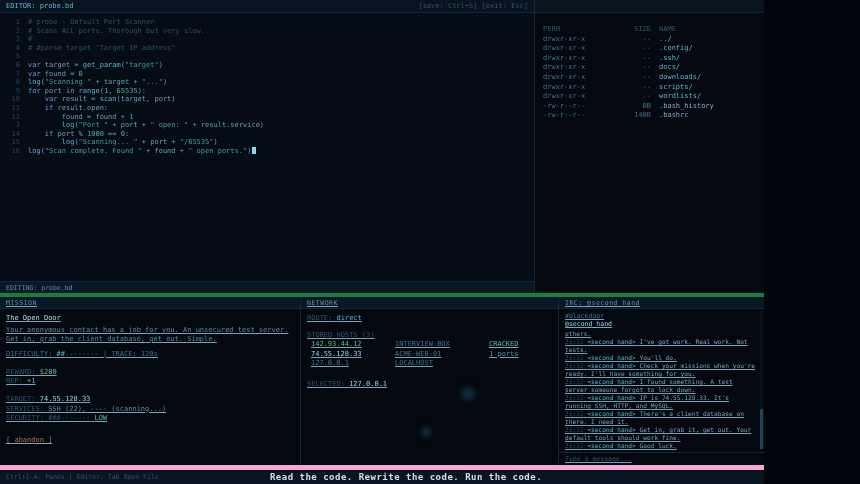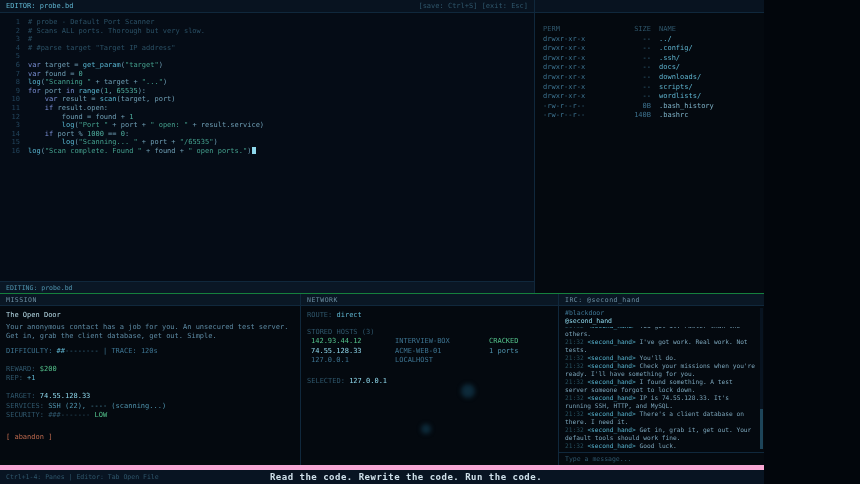--- a/index.html
+++ b/index.html
@@ -40,21 +40,21 @@
   .files-header, .file-row{ display:grid; grid-template-columns:64px 36px 1fr;
                             column-gap:8px; line-height:9.6px; white-space:pre; }
   .files-header{ color:#2f566b; }
   .f-size, .files-header .h-size{ text-align:right; }
   .f-perm{ color:#3d7390; }
   .f-size{ color:#3d7390; }
   .f-name{ color:#7fb3c8; }
   .f-dir{ color:#5fb4cf; }
 
   
-  .bottom{ height:172px; flex:none; display:flex; border-top:1px solid #15803d; min-height:0; }
+  .bottom{ height:172px; flex:none; display:flex; border-top:4px solid #15803d; min-height:0;text-decoration:underline; }
   .panel{ display:flex; flex-direction:column; border-right:1px solid #10283c;
           background:#04090f; min-height:0; overflow:hidden; position:relative; }
   .panel:last-child{ border-right:none; }
   .panel-mission{ width:301px; flex:none; }
   .panel-network{ width:258px; flex:none; }
   .panel-irc{ flex:1; }
   .panel-header{ height:12px; flex:none; background:#0a1724; border-bottom:1px solid #10283c;
                  color:#6c8fa3; font-size:6.5px; line-height:12px; padding:0 6px;
                  letter-spacing:.5px; }
   .panel-body{ flex:1; padding:5px 6px; font-size:7px; line-height:9px; min-height:0; overflow:hidden; }

